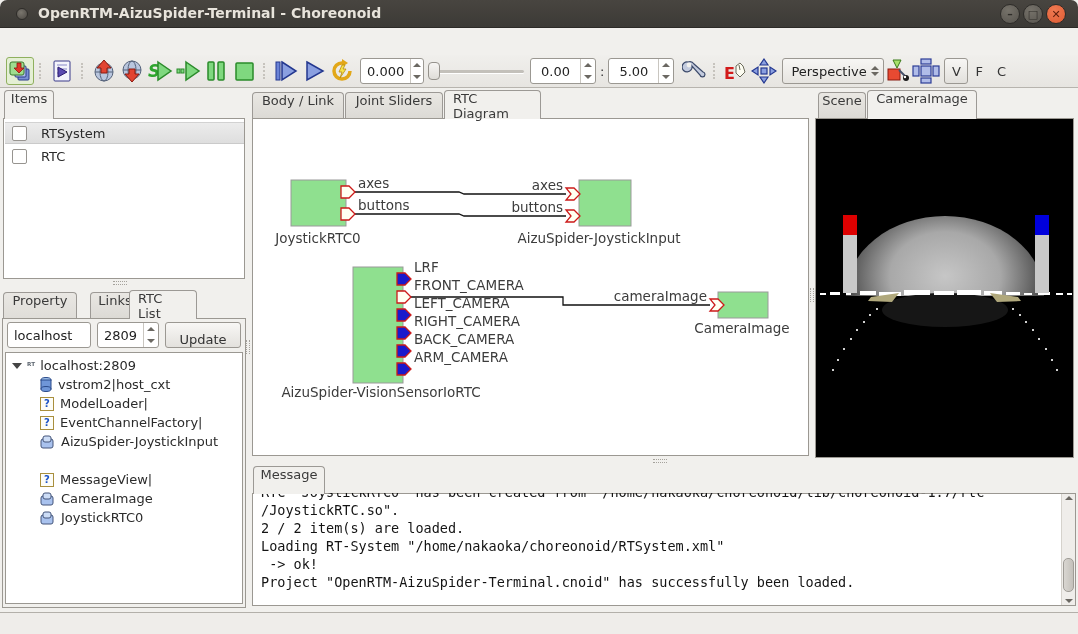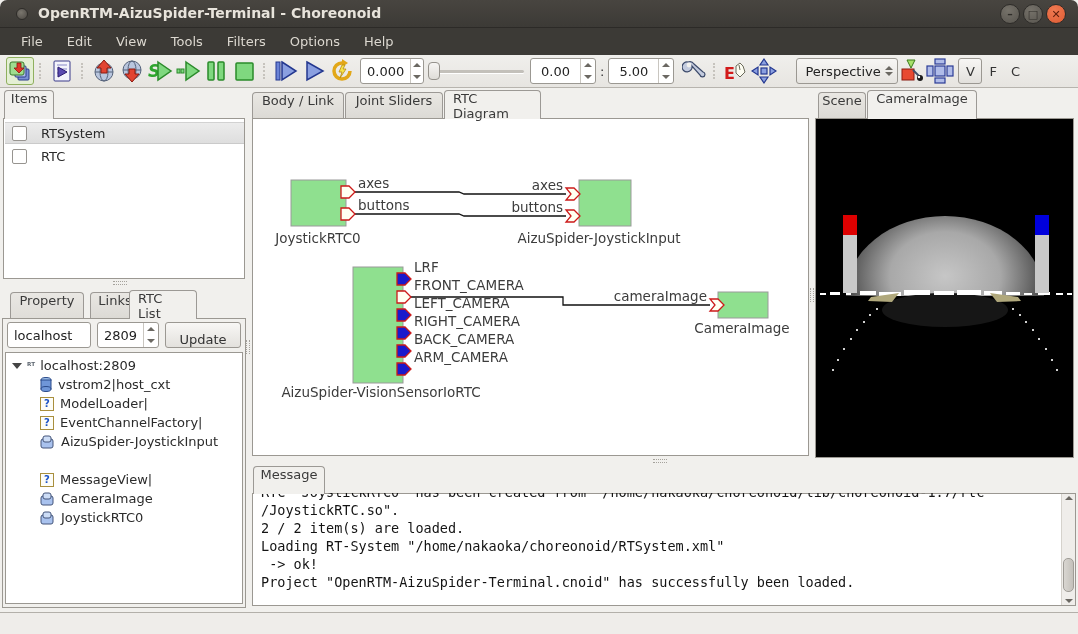--- a/index.html
+++ b/index.html
@@ -72,29 +72,20 @@
 <div class="window">
 
   <div class="titlebar">
     <div class="winmenu-dot"></div>
     <div class="title-text">OpenRTM-AizuSpider-Terminal - Choreonoid</div>
     <div class="wbtn" style="right:58px;">–</div>
     <div class="wbtn" style="right:35px;">□</div>
     <div class="wbtn close" style="right:12px;">✕</div>
   </div>
 
-  <div class="menubar">
-    <span class="menu-item">File</span>
-    <span class="menu-item">Edit</span>
-    <span class="menu-item">View</span>
-    <span class="menu-item">Tools</span>
-    <span class="menu-item">Filters</span>
-    <span class="menu-item">Options</span>
-    <span class="menu-item">Help</span>
-  </div>
 
   <div class="toolbar">
     <div class="tool pressed">
       <svg width="24" height="24">
           <rect x="10" y="10" width="11" height="11" rx="1" fill="#7a8fd4" stroke="#2a3a8a"></rect>
           <rect x="7" y="7" width="11" height="11" rx="1" fill="#aebbe8" stroke="#2a3a8a"></rect>
           <rect x="2" y="3" width="14" height="13" rx="2" fill="#9fdc8f" stroke="#3a7a2a"></rect>
           <polygon points="9,4 13,4 13,9 16,9 11,14 6,9 9,9" fill="#e03528" stroke="#8a1a10" stroke-width="0.8"></polygon>
         </svg>
     </div>
@@ -224,21 +215,21 @@
       <svg width="26" height="26">
           <g fill="#8a9fe0" stroke="#23378f" stroke-width="1.2">
             <polygon points="13,1 17,7 9,7"></polygon>
             <polygon points="13,25 17,19 9,19"></polygon>
             <polygon points="1,13 7,9 7,17"></polygon>
             <polygon points="25,13 19,9 19,17"></polygon>
             <rect x="10" y="10" width="6" height="6"></rect>
           </g>
         </svg>
     </div>
-    <div class="combo" style="margin-left:18px;justify-content:space-between;">
+    <div class="combo" style="margin-left:4px;justify-content:space-between;">
       <div class="val">Perspective</div>
       <div class="arrows">
           <span class="arr-up"></span>
           <span class="arr-dn"></span>
         </div>
     </div>
     <div class="tool">
       <svg width="26" height="26">
           <polygon points="8,2 16,2 12,10" fill="#a8e06a" stroke="#3a7a1a"></polygon>
           <rect x="3" y="11" width="12" height="11" fill="#e84a32" stroke="#8a1a10"></rect>
@@ -273,21 +264,21 @@
       <span class="checkbox"></span>
       <span>RTSystem</span>
     </div>
     <div class="item-row" style="top:26px;">
       <span class="checkbox"></span>
       <span>RTC</span>
     </div>
   </div>
   <div class="grip-h" style="left:113px;top:281px;"></div>
 
-  <div class="tab" style="left:10px;width:74px;top:292px;height:35px;">
+  <div class="tab" style="left:3px;width:74px;top:292px;height:35px;">
       <span>Property</span>
     </div>
   <div class="tab" style="left:90px;width:50px;top:292px;height:26px;">
       <span>Links</span>
     </div>
   <div class="tab active" style="left:129px;width:68px;top:290px;height:29px;">
       <span>RTC List</span>
     </div>
   <div class="pane" style="left:2px;top:318px;width:244px;height:290px;"></div>
 

